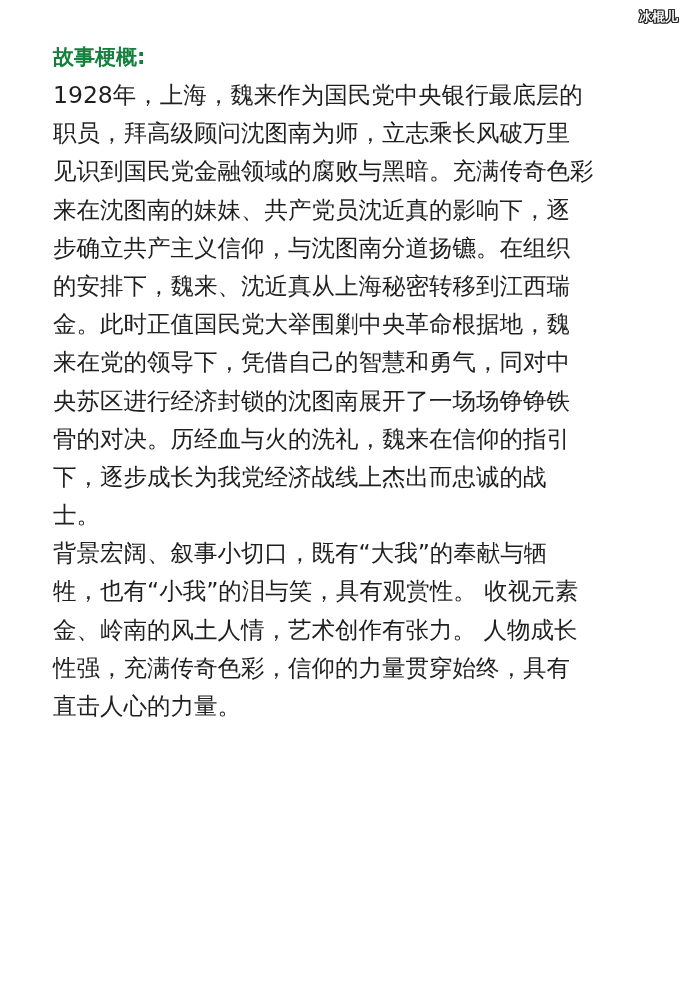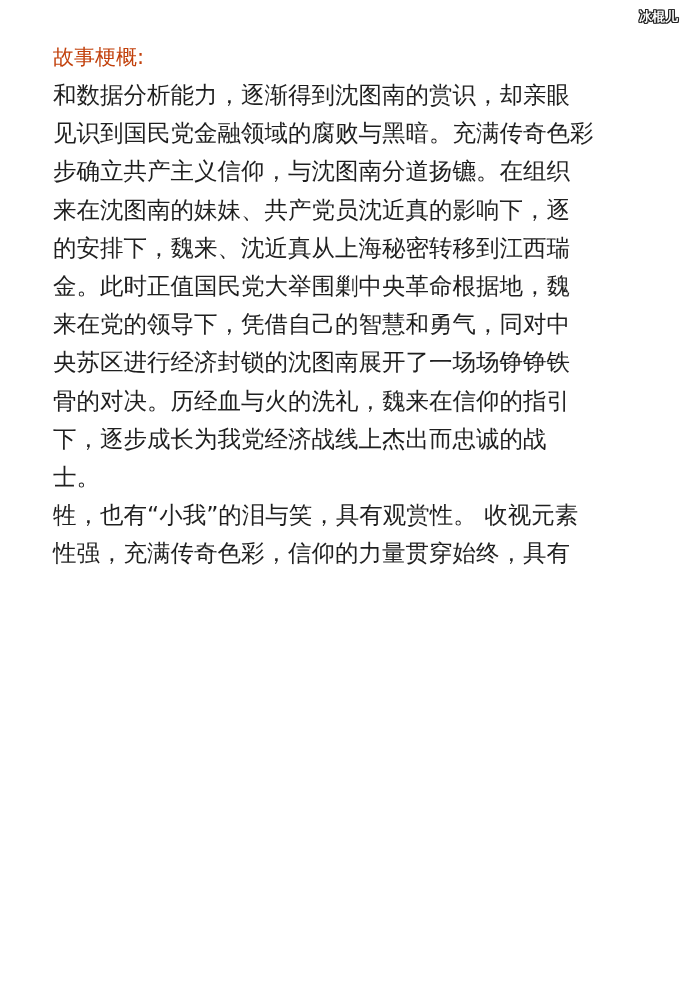--- a/index.html
+++ b/index.html
@@ -28,53 +28,57 @@
       letter-spacing: 0px;
     }
     .content {
       position: absolute;
       left: 53px;
       top: 38px;
       width: 600px;
     }
     .heading {
       font-size: 21px;
-      font-weight: normal;
+      font-weight: bold;
       line-height: 38px;
       height: 38px;
       margin: 0;
-      color: #c2410c;
+      color: #15803d;
     }
     .line {
       font-size: 23.5px;
       line-height: 38.2px;
       height: 38.2px;
       margin: 0;
       white-space: nowrap;
       color: #1f1f1f;
     }
     .section { margin: 0; }
   </style>
 </head>
 <body>
 
 <div class="watermark">冰棍儿</div>
 
 <div class="content">
   <div class="section">
     <div class="heading">故事梗概:</div>
-    <div class="line">和数据分析能力，逐渐得到沈图南的赏识，却亲眼</div>
+    <div class="line">1928年，上海，魏来作为国民党中央银行最底层的</div>
+    <div class="line">职员，拜高级顾问沈图南为师，立志乘长风破万里</div>
     <div class="line">见识到国民党金融领域的腐败与黑暗。充满传奇色彩</div>
+    <div class="line">来在沈图南的妹妹、共产党员沈近真的影响下，逐</div>
     <div class="line">步确立共产主义信仰，与沈图南分道扬镳。在组织</div>
-    <div class="line">来在沈图南的妹妹、共产党员沈近真的影响下，逐</div>
     <div class="line">的安排下，魏来、沈近真从上海秘密转移到江西瑞</div>
     <div class="line">金。此时正值国民党大举围剿中央革命根据地，魏</div>
     <div class="line">来在党的领导下，凭借自己的智慧和勇气，同对中</div>
     <div class="line">央苏区进行经济封锁的沈图南展开了一场场铮铮铁</div>
     <div class="line">骨的对决。历经血与火的洗礼，魏来在信仰的指引</div>
     <div class="line">下，逐步成长为我党经济战线上杰出而忠诚的战</div>
     <div class="line">士。</div>
   </div>
   <div class="section">
+    <div class="line">背景宏阔、叙事小切口，既有“大我”的奉献与牺</div>
     <div class="line">牲，也有“小我”的泪与笑，具有观赏性。 收视元素</div>
+    <div class="line">金、岭南的风土人情，艺术创作有张力。 人物成长</div>
     <div class="line">性强，充满传奇色彩，信仰的力量贯穿始终，具有</div>
+    <div class="line">直击人心的力量。</div>
   </div>
 </div>
 
 </body></html>

